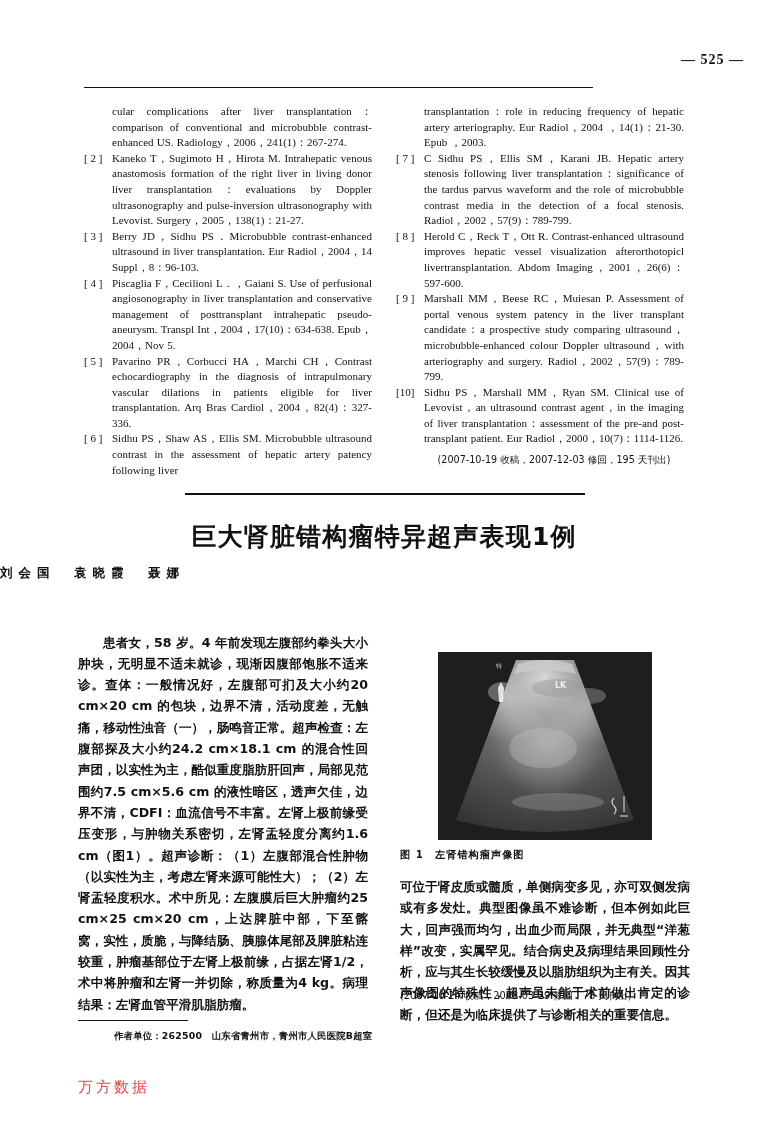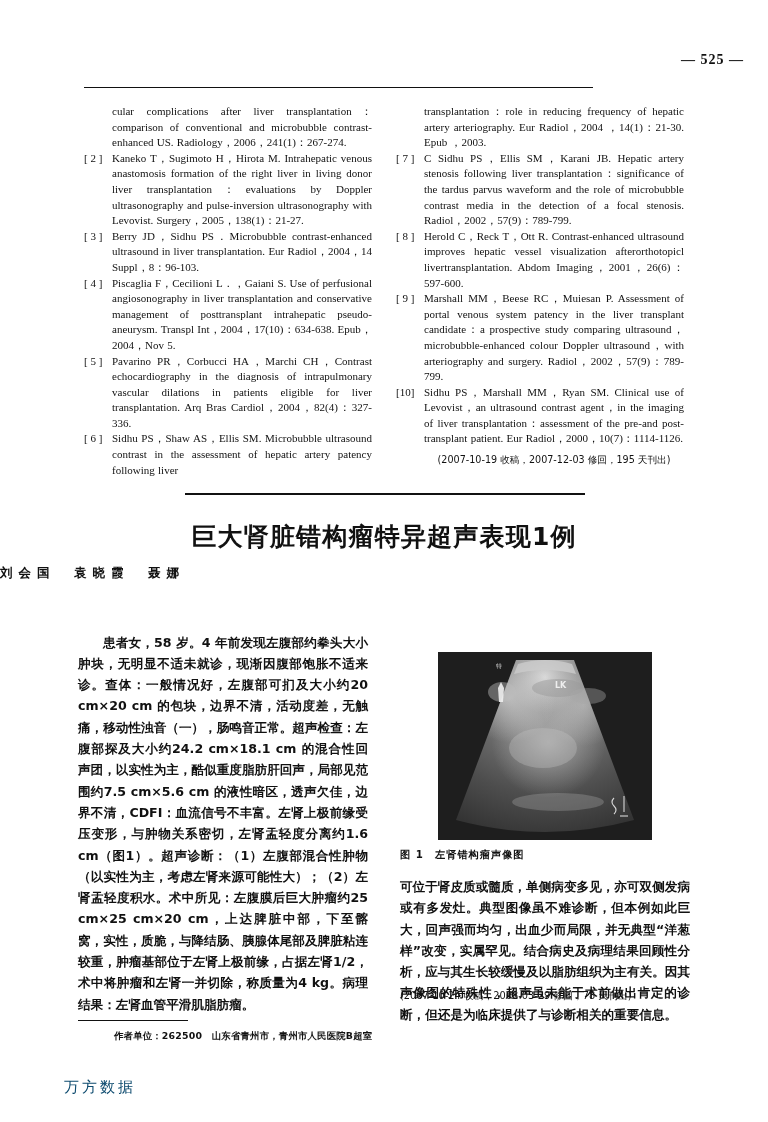--- a/index.html
+++ b/index.html
@@ -83,21 +83,21 @@
   
   .fnrule{position:absolute;left:78px;top:1020px;width:110px;height:1.2px;background:#111;}
   .fnote{position:absolute;left:78px;top:1030px;width:320px;
          font-size:9.4px;font-weight:bold;letter-spacing:.2px;
          font-family:"DejaVu Sans","Liberation Sans",sans-serif;margin-left:36px;}
 
   .recvline2{position:absolute;left:400px;top:990px;width:290px;text-align:left;
              font-size:9.8px;font-family:"DejaVu Sans","Liberation Sans",sans-serif;}
 
   .watermark{
-    position:absolute;left:64px;top:1078px;font-size:15px;color:#0c4a6e;
+    position:absolute;left:78px;top:1078px;font-size:15px;color:#ef4444;
     letter-spacing:3px;font-family:"DejaVu Sans","Liberation Sans",sans-serif;
   }
 
   
   .fan{position:absolute;left:0;top:0;width:100%;height:100%;}
 </style>
 </head>
 <body>
 
 <div class="page">

